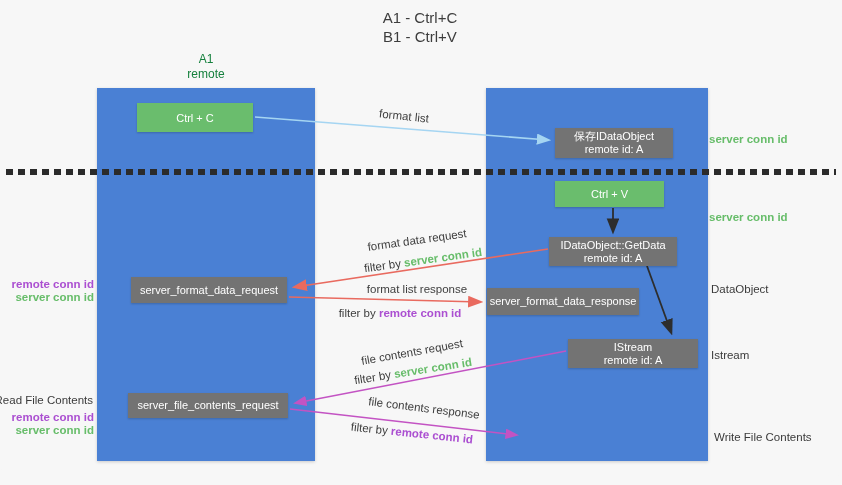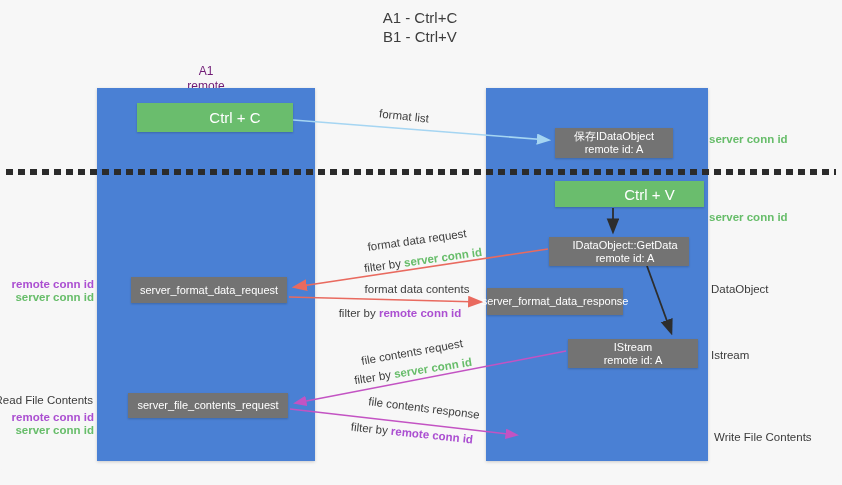--- a/index.html
+++ b/index.html
@@ -1,31 +1,31 @@
 <!DOCTYPE html>
 <html><head>
 <meta charset="utf-8">
 <style>
   html,body{margin:0;padding:0;background:#f7f7f7;}
   .canvas{position:relative;width:842px;height:485px;background:#f7f7f7;
           font-family:"Liberation Sans",sans-serif;overflow:hidden;border-radius:22px;}
   .title{position:absolute;left:300px;top:8px;width:240px;text-align:center;
          font-size:15px;line-height:19px;color:#3d3d3d;}
-  .lane-header{position:absolute;top:64px;width:120px;text-align:center;
-               font-size:12px;line-height:15px;color:#701a75;}
+  .lane-header{position:absolute;top:52px;width:120px;text-align:center;
+               font-size:12px;line-height:15px;color:#15803d;}
   .lane{position:absolute;top:88px;height:373px;background:#4a80d4;
         box-shadow:0 1px 3px rgba(0,0,0,.18);}
   .lane-a{left:97px;width:218px;}
   .lane-b{left:486px;width:222px;}
   .dotted{position:absolute;left:6px;width:830px;top:169px;height:6px;
           background:repeating-linear-gradient(90deg,#2b2b2b 0 7px,transparent 7px 12px);}
   .box{position:absolute;display:flex;flex-direction:column;align-items:center;
        justify-content:center;color:#fff;text-align:center;white-space:nowrap;
        box-shadow:0 1px 2px rgba(0,0,0,.2);}
-  .green{background:#6abd6d;font-size:15px;padding-left:40px;}
+  .green{background:#6abd6d;font-size:11px;}
   .orange{background:#737373;font-size:11px;line-height:13px;}
   .elabel{position:absolute;font-size:11.5px;color:#3e3e3e;white-space:nowrap;
           transform-origin:center;}
   .ann{position:absolute;font-size:11.5px;color:#3b3b3b;white-space:nowrap;line-height:13px;}
   .right-align{text-align:right;}
   .green-t{color:#67bd6a;font-weight:bold;}
   .purple-t{color:#ab4fd1;font-weight:bold;}
   svg.arrows{position:absolute;left:0;top:0;pointer-events:none;}
 </style>
 </head>
@@ -82,51 +82,51 @@
 
   <div class="box orange" style="left:555px;top:128px;width:118px;height:30px;">
     <div>保存IDataObject</div>
     <div>remote id: A</div>
   </div>
 
   <div class="box green" style="left:555px;top:181px;width:109px;height:26px;">
     <div>Ctrl + V</div>
   </div>
 
-  <div class="box orange" style="left:549px;top:237px;width:128px;height:29px;padding-left:12px;">
+  <div class="box orange" style="left:549px;top:237px;width:128px;height:29px;">
     <div>IDataObject::GetData</div>
     <div>remote id: A</div>
   </div>
 
   <div class="box orange" style="left:131px;top:277px;width:156px;height:26px;">
     <div>server_format_data_request</div>
   </div>
 
-  <div class="box orange" style="left:487px;top:288px;width:136px;height:27px;">
+  <div class="box orange" style="left:487px;top:288px;width:152px;height:27px;">
     <div>server_format_data_response</div>
   </div>
 
   <div class="box orange" style="left:568px;top:339px;width:130px;height:29px;">
     <div>IStream</div>
     <div>remote id: A</div>
   </div>
 
   <div class="box orange" style="left:128px;top:393px;width:160px;height:25px;">
     <div>server_file_contents_request</div>
   </div>
 
 
   <div class="elabel" style="left:404px;top:116px;transform:translate(-50%,-50%) rotate(6deg);">format list</div>
 
   <div class="elabel" style="left:417px;top:240px;transform:translate(-50%,-50%) rotate(-8deg);">format data request</div>
   <div class="elabel" style="left:423px;top:260px;transform:translate(-50%,-50%) rotate(-8deg);">
     <span>filter by </span><span class="green-t">server conn id</span>
   </div>
 
-  <div class="elabel" style="left:417px;top:289px;transform:translate(-50%,-50%);">format data contents</div>
+  <div class="elabel" style="left:417px;top:289px;transform:translate(-50%,-50%);">format list response</div>
   <div class="elabel" style="left:400px;top:313px;transform:translate(-50%,-50%);">
     <span>filter by </span><span class="purple-t">remote conn id</span>
   </div>
 
   <div class="elabel" style="left:412px;top:352px;transform:translate(-50%,-50%) rotate(-10deg);">file contents request</div>
   <div class="elabel" style="left:413px;top:371px;transform:translate(-50%,-50%) rotate(-9deg);">
     <span>filter by </span><span class="green-t">server conn id</span>
   </div>
 
   <div class="elabel" style="left:424px;top:408px;transform:translate(-50%,-50%) rotate(7deg);">file contents response</div>

